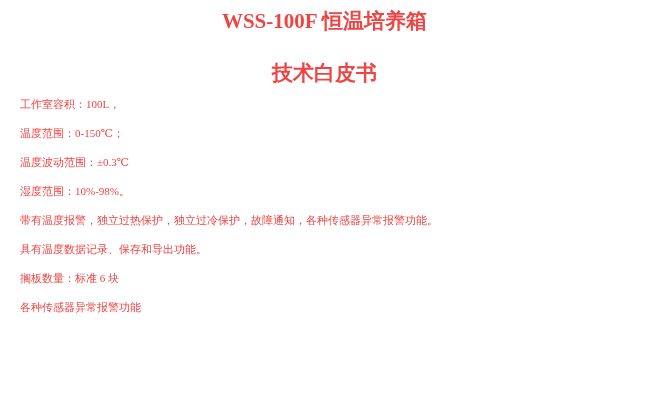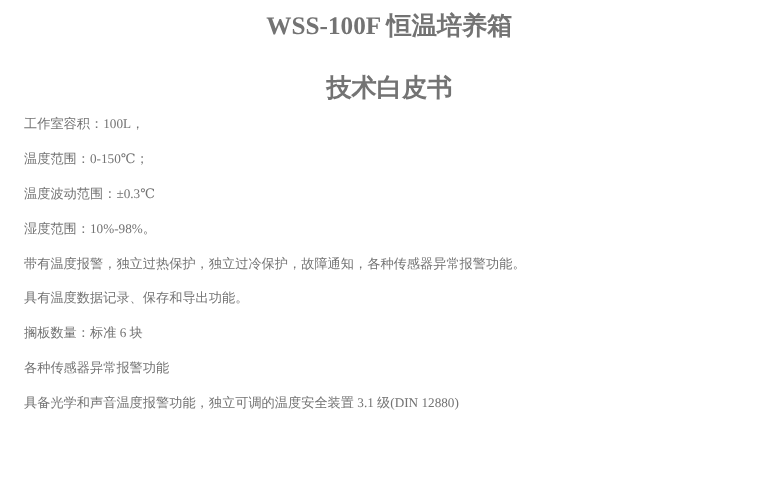--- a/index.html
+++ b/index.html
@@ -5,21 +5,21 @@
   html, body {
     margin: 0;
     padding: 0;
     background: #ffffff;
   }
   .page {
     position: relative;
     width: 649px;
     height: 419px;
     background: #ffffff;
-    color: #737373;
+    color: #ef4444;
     font-family: "Liberation Serif", "DejaVu Serif", serif;
     overflow: hidden;
     box-sizing: border-box;
   }
   .doc-title {
     margin: 8px 0 0 0;
     font-size: 21px;
     line-height: 26px;
     text-align: center;
     font-weight: bold;
@@ -49,15 +49,14 @@
   <h2 class="doc-subtitle">技术白皮书</h2>
   <div class="spec-list">
     <p>工作室容积：100L，</p>
     <p>温度范围：0-150℃；</p>
     <p>温度波动范围：±0.3℃</p>
     <p>湿度范围：10%-98%。</p>
     <p>带有温度报警，独立过热保护，独立过冷保护，故障通知，各种传感器异常报警功能。</p>
     <p>具有温度数据记录、保存和导出功能。</p>
     <p>搁板数量：标准 6 块</p>
     <p>各种传感器异常报警功能</p>
-    <p>具备光学和声音温度报警功能，独立可调的温度安全装置 3.1 级(DIN 12880)</p>
   </div>
 </div>
 
 </body></html>

